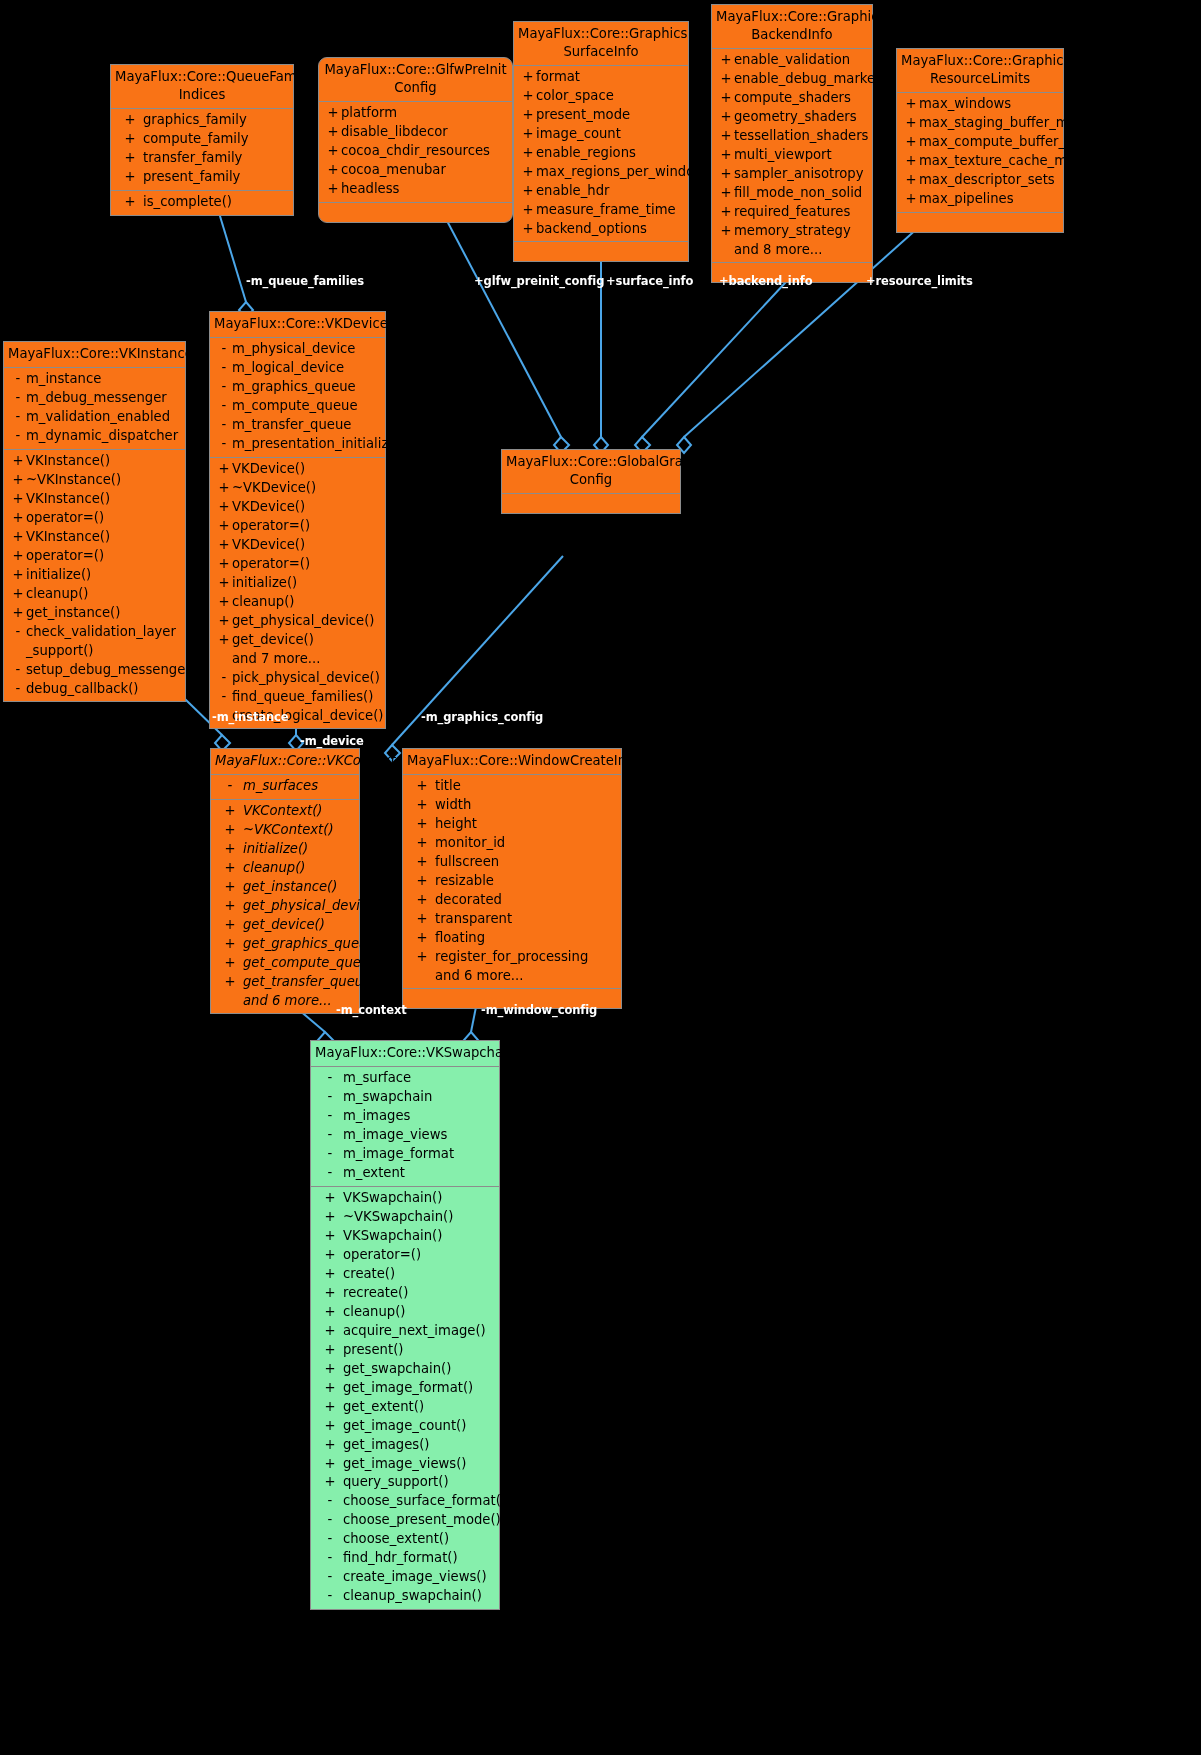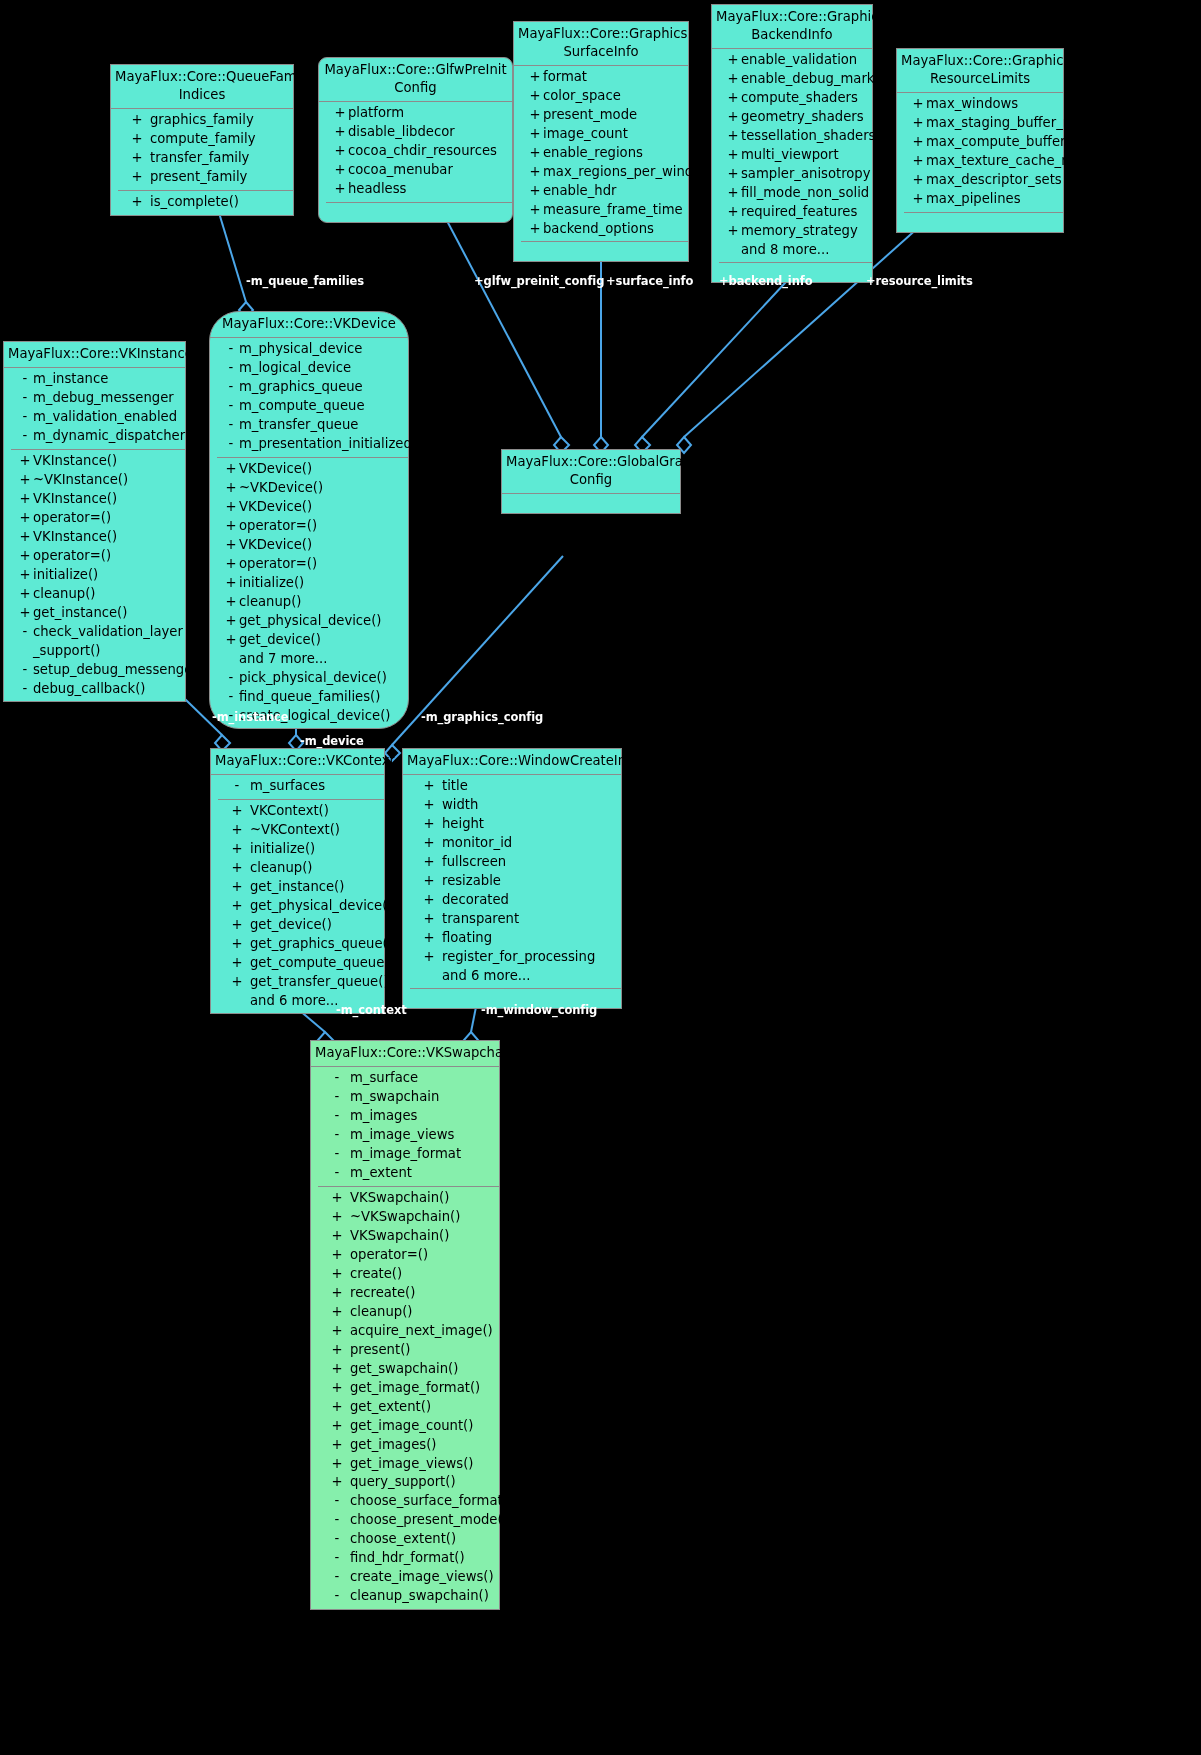--- a/index.html
+++ b/index.html
@@ -22,40 +22,39 @@
   }
   svg.edges {
     position: absolute;
     left: 0; top: 0;
     width: 1201px;
     height: 1755px;
     pointer-events: none;
   }
   .uml-class {
     position: absolute;
-    background: #5eead4;
+    background: #f97316;
     border: 1px solid #8c8c8c;
     box-sizing: border-box;
     font-size: 13.2px;
     color: #000000;
     line-height: 1.36;
   }
   .uml-class.highlight {
     background: #86efac;
   }
   .cls-title {
     text-align: center;
     padding: 3px 4px 4px 4px;
     border-bottom: 1px solid #8c8c8c;
     font-size: 13.2px;
     white-space: pre-line;
   }
   .cls-section {
     padding: 2px 0 3px 0;
-    margin-left: 7px;
   }
   .cls-section + .cls-section {
     border-top: 1px solid #8c8c8c;
   }
   .cls-section.empty {
     height: 14px;
   }
   .row {
     display: block;
     padding: 0.5px 4px 0.5px 6px;
@@ -224,21 +223,21 @@
         <div class="row"><span class="vis">+</span><span class="nm">initialize()</span></div>
         <div class="row"><span class="vis">+</span><span class="nm">cleanup()</span></div>
         <div class="row"><span class="vis">+</span><span class="nm">get_instance()</span></div>
         <div class="row"><span class="vis">-</span><span class="nm">check_validation_layer</span></div>
         <div class="row cont"><span class="vis"></span><span class="nm">_support()</span></div>
         <div class="row"><span class="vis">-</span><span class="nm">setup_debug_messenger()</span></div>
         <div class="row"><span class="vis">-</span><span class="nm">debug_callback()</span></div>
       </div>
   </div>
 
-  <div class="uml-class" style="left:209px; top:311px; width:200px;border-radius:30px;">
+  <div class="uml-class" style="left:209px; top:311px; width:177px;">
     <div class="cls-title">MayaFlux::Core::VKDevice</div>
     <div class="cls-section">
         <div class="row"><span class="vis">-</span><span class="nm">m_physical_device</span></div>
         <div class="row"><span class="vis">-</span><span class="nm">m_logical_device</span></div>
         <div class="row"><span class="vis">-</span><span class="nm">m_graphics_queue</span></div>
         <div class="row"><span class="vis">-</span><span class="nm">m_compute_queue</span></div>
         <div class="row"><span class="vis">-</span><span class="nm">m_transfer_queue</span></div>
         <div class="row"><span class="vis">-</span><span class="nm">m_presentation_initialized</span></div>
       </div>
     <div class="cls-section">
@@ -258,21 +257,21 @@
         <div class="row"><span class="vis">-</span><span class="nm">create_logical_device()</span></div>
       </div>
   </div>
 
   <div class="uml-class indent" style="left:501px; top:449px; width:180px;">
     <div class="cls-title">MayaFlux::Core::GlobalGraphics
 Config</div>
     <div class="cls-section empty"></div>
   </div>
 
-  <div class="uml-class indent" style="left:210px; top:748px; width:175px;">
+  <div class="uml-class indent" style="left:210px; top:748px; width:150px;font-style:italic;">
     <div class="cls-title">MayaFlux::Core::VKContext</div>
     <div class="cls-section">
         <div class="row"><span class="vis">-</span><span class="nm">m_surfaces</span></div>
       </div>
     <div class="cls-section">
         <div class="row"><span class="vis">+</span><span class="nm">VKContext()</span></div>
         <div class="row"><span class="vis">+</span><span class="nm">~VKContext()</span></div>
         <div class="row"><span class="vis">+</span><span class="nm">initialize()</span></div>
         <div class="row"><span class="vis">+</span><span class="nm">cleanup()</span></div>
         <div class="row"><span class="vis">+</span><span class="nm">get_instance()</span></div>

